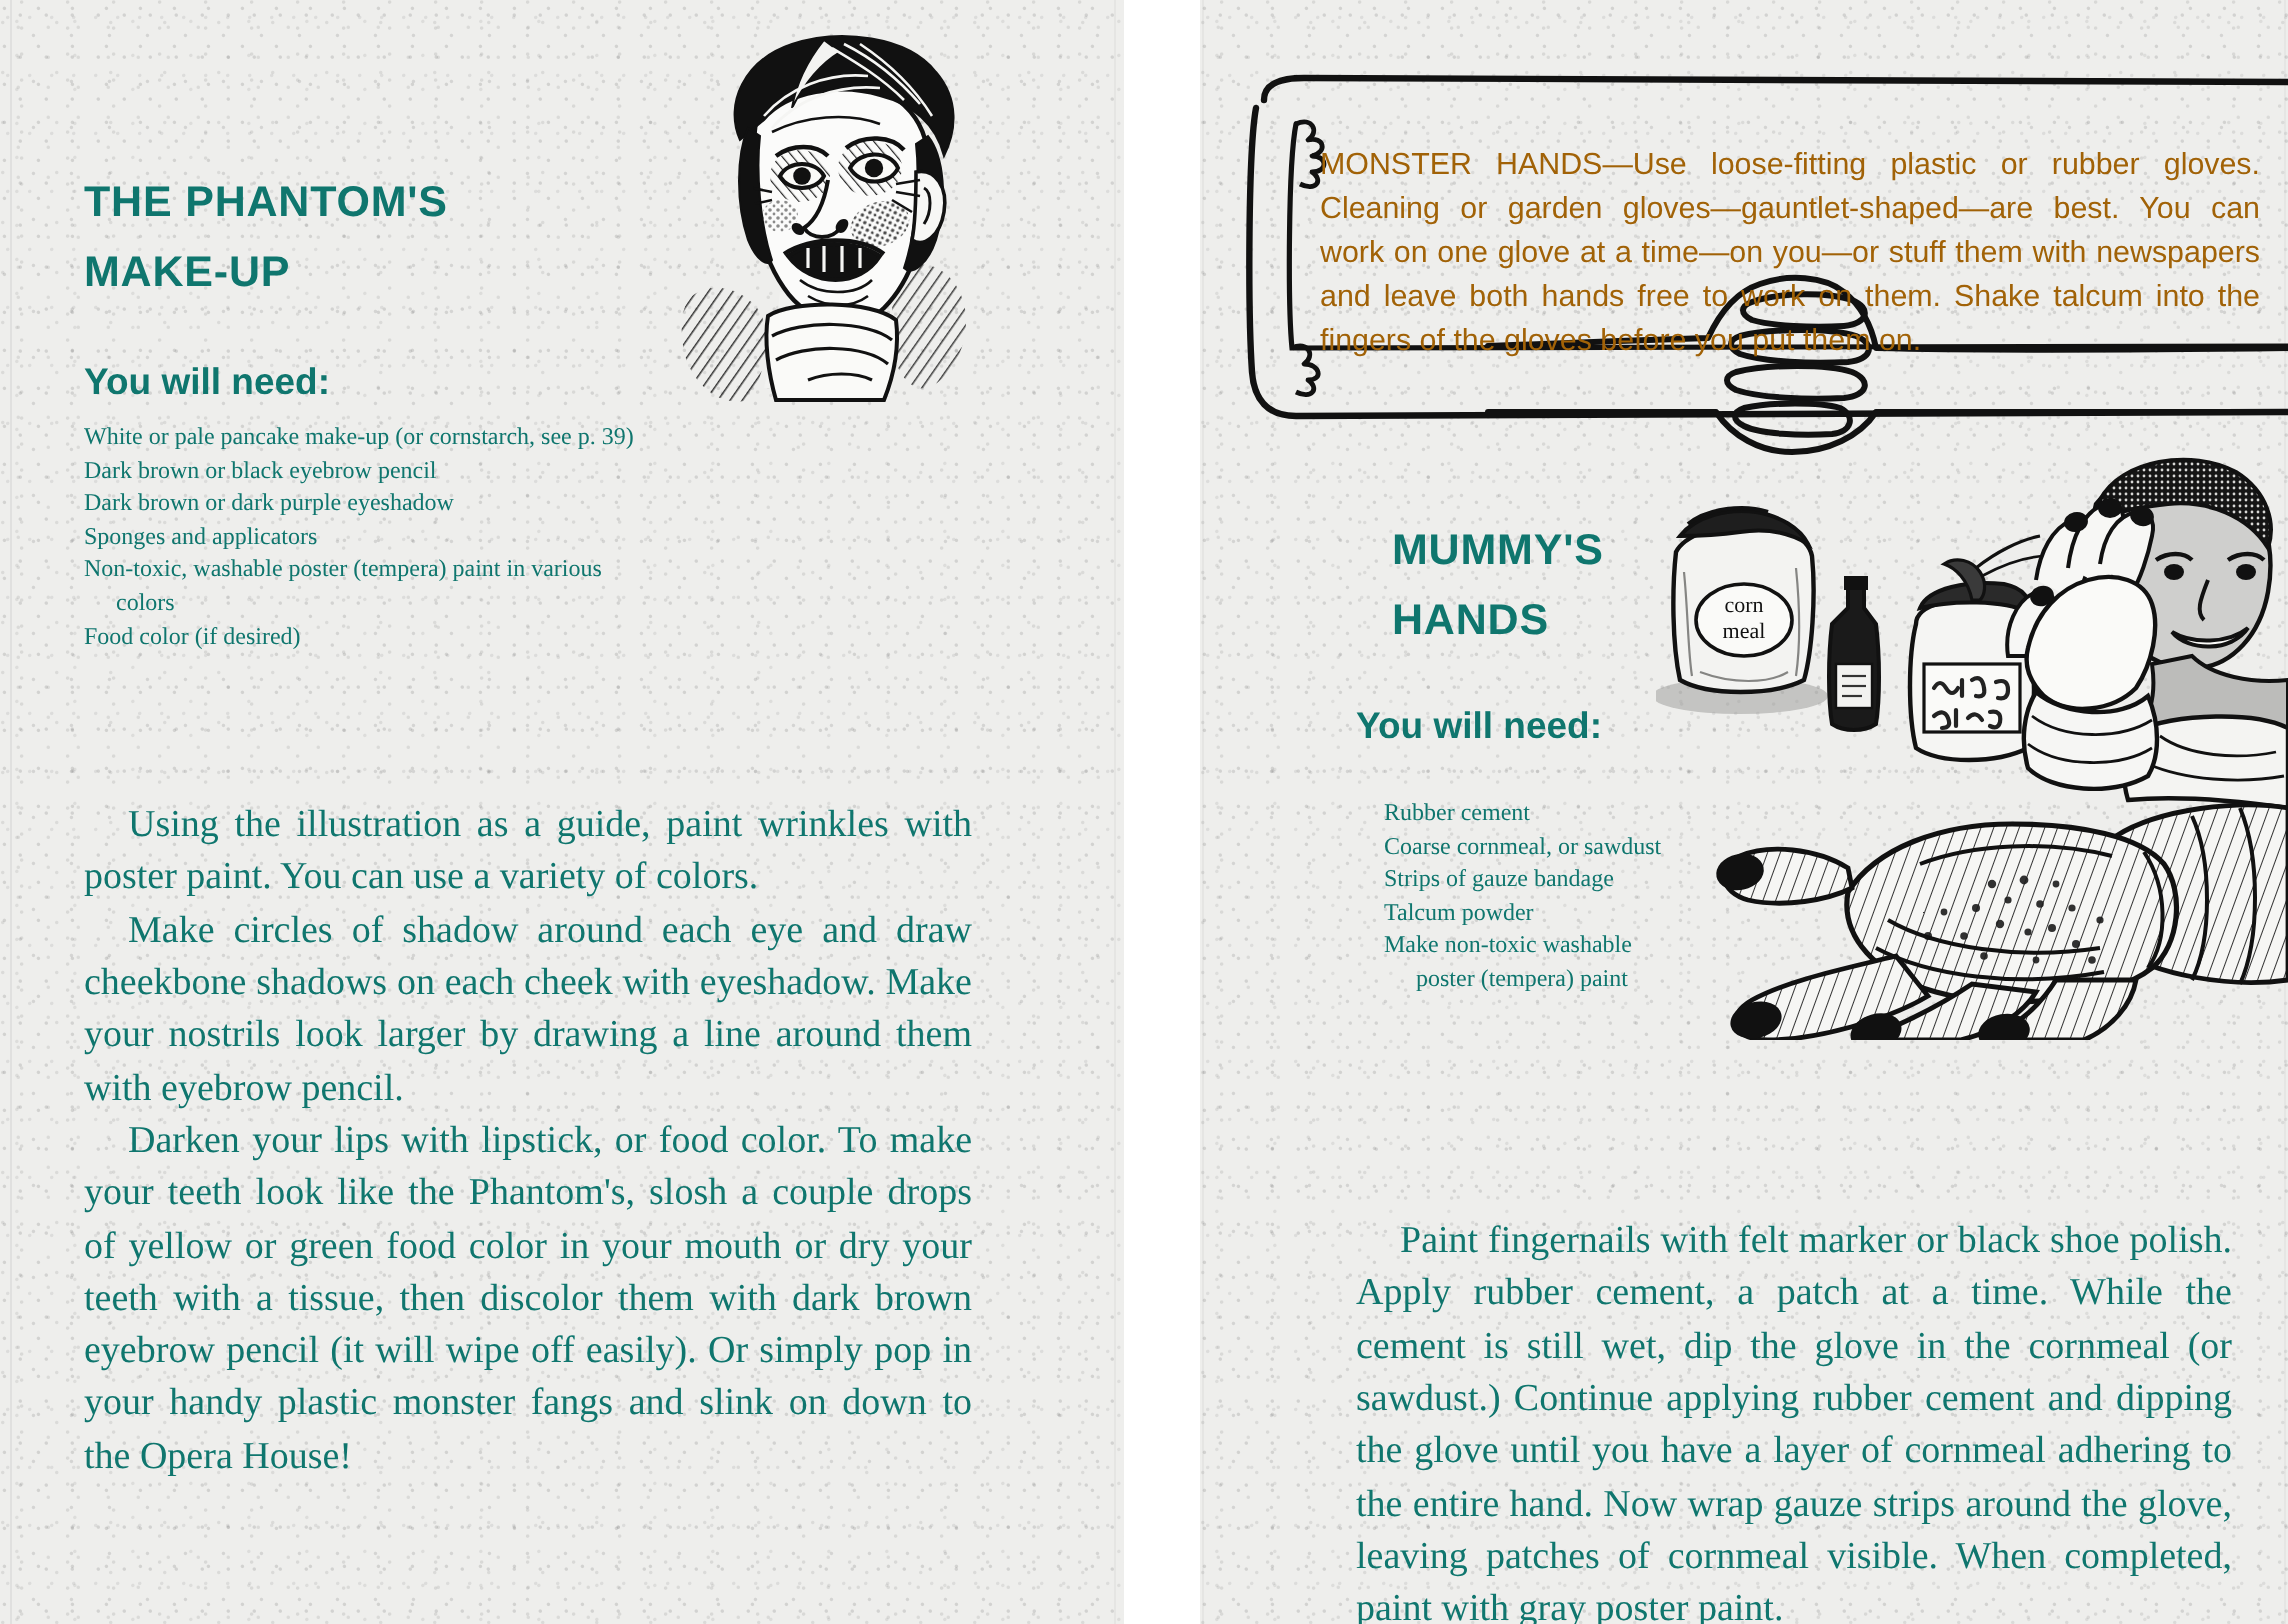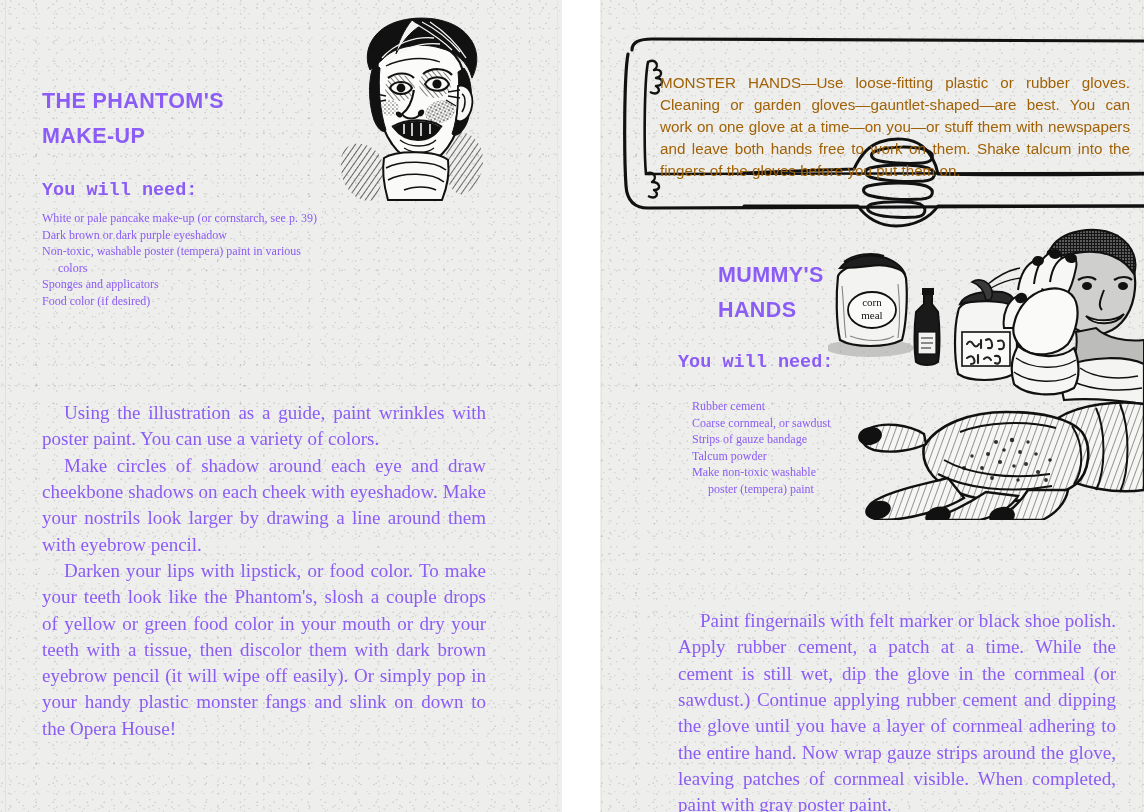--- a/index.html
+++ b/index.html
@@ -46,35 +46,35 @@
     position: absolute;
     top: 0;
     height: 812px;
     width: 1px;
     background: rgba(0,0,0,.10);
   }
 
   
   .col {
     position: absolute;
-    color: #8b5cf6;
+    color: #0f766e;
   }
 
   h1.head {
     font-family: "Liberation Sans", sans-serif;
     font-weight: bold;
     font-size: 21.5px;
     letter-spacing: .4px;
     margin: 0;
     line-height: 1.62;
     white-space: pre-line;
   }
 
   .willneed {
-    font-family: Liberation Mono, monospace;
+    font-family: Liberation Sans, sans-serif;
     font-weight: bold;
     font-size: 18.5px;
     margin: 0;
   }
 
   ul.needs {
     list-style: none;
     margin: 0;
     padding: 0;
     font-size: 12px;
@@ -137,23 +137,24 @@
     <h1 class="head">THE PHANTOM'S
 MAKE-UP</h1>
   </div>
 
   <div class="col" style="left:42px; top:180px;">
     <div class="willneed">You will need:</div>
   </div>
 
   <ul class="needs col" style="left:42px; top:210px; width:450px;">
     <li><span>White or pale pancake make-up (or cornstarch, see p. 39)</span></li>
+    <li><span>Dark brown or black eyebrow pencil</span></li>
     <li><span>Dark brown or dark purple eyeshadow</span></li>
+    <li><span>Sponges and applicators</span></li>
     <li><span>Non-toxic, washable poster (tempera) paint in various</span><span class="cont">colors</span></li>
-    <li><span>Sponges and applicators</span></li>
     <li><span>Food color (if desired)</span></li>
   </ul>
 
   <div class="col" style="left:42px; top:400px; width:444px;">
     <p class="body">Using the illustration as a guide, paint wrinkles with poster paint. You can use a variety of colors.</p>
     <p class="body">Make circles of shadow around each eye and draw cheekbone shadows on each cheek with eyeshadow. Make your nostrils look larger by drawing a line around them with eyebrow pencil.</p>
     <p class="body last">Darken your lips with lipstick, or food color. To make your teeth look like the Phantom's, slosh a couple drops of yellow or green food color in your mouth or dry your teeth with a tissue, then discolor them with dark brown eyebrow pencil (it will wipe off easily). Or simply pop in your handy plastic monster fangs and slink on down to the Opera House!</p>
   </div>
 
   <div class="illus" style="left:316px; top:8px;">
@@ -278,21 +279,21 @@
         <path d="M252,132 C268,128 298,128 310,132 C320,136 318,144 306,145 C288,146 264,145 252,141 C246,138 246,134 252,132 Z"></path>
         <path d="M250,150 C266,146 296,146 308,150 C318,154 316,162 304,163 C286,164 262,163 250,159 C244,156 244,152 250,150 Z"></path>
         <path d="M254,168 C268,165 292,165 302,168 C310,172 308,180 298,181 C282,182 262,181 254,177 C248,174 248,170 254,168 Z"></path>
       </g>
     </svg>
     <div id="monster-text">
       <span class="lbl">MONSTER HANDS</span><span>—</span><span>Use loose-fitting plastic or rubber gloves. Cleaning or garden gloves—gauntlet-shaped—are best. You can work on one glove at a time—on you—or stuff them with newspapers and leave both hands free to work on them. Shake talcum into the fingers of the gloves before you put them on.</span>
     </div>
   </div>
 
-  <div class="col" style="left:718px; top:258px; width:200px;">
+  <div class="col" style="left:696px; top:258px; width:200px;">
     <h1 class="head">MUMMY'S
 HANDS</h1>
   </div>
 
   <div class="col" style="left:678px; top:352px;">
     <div class="willneed">You will need:</div>
   </div>
 
   <ul class="needs col" style="left:692px; top:398px; width:250px;">
     <li><span>Rubber cement</span></li>

